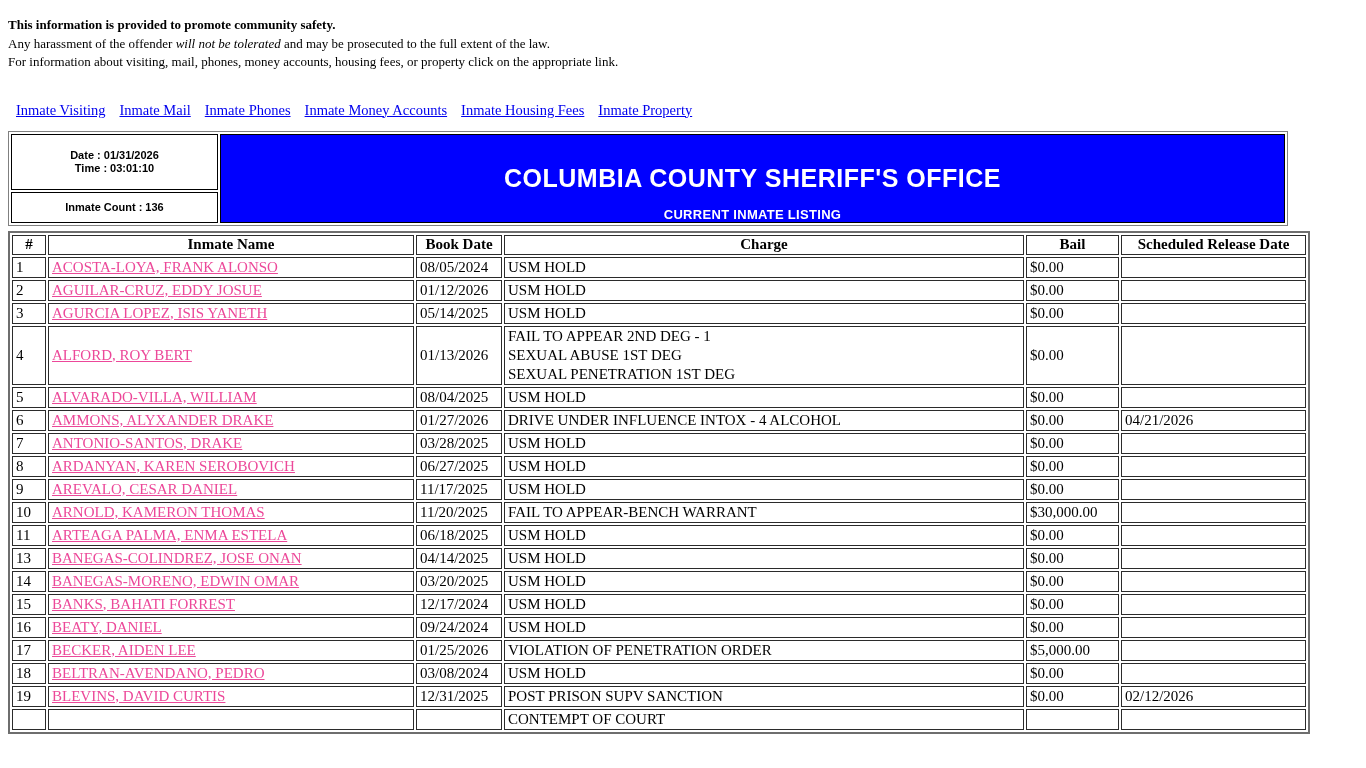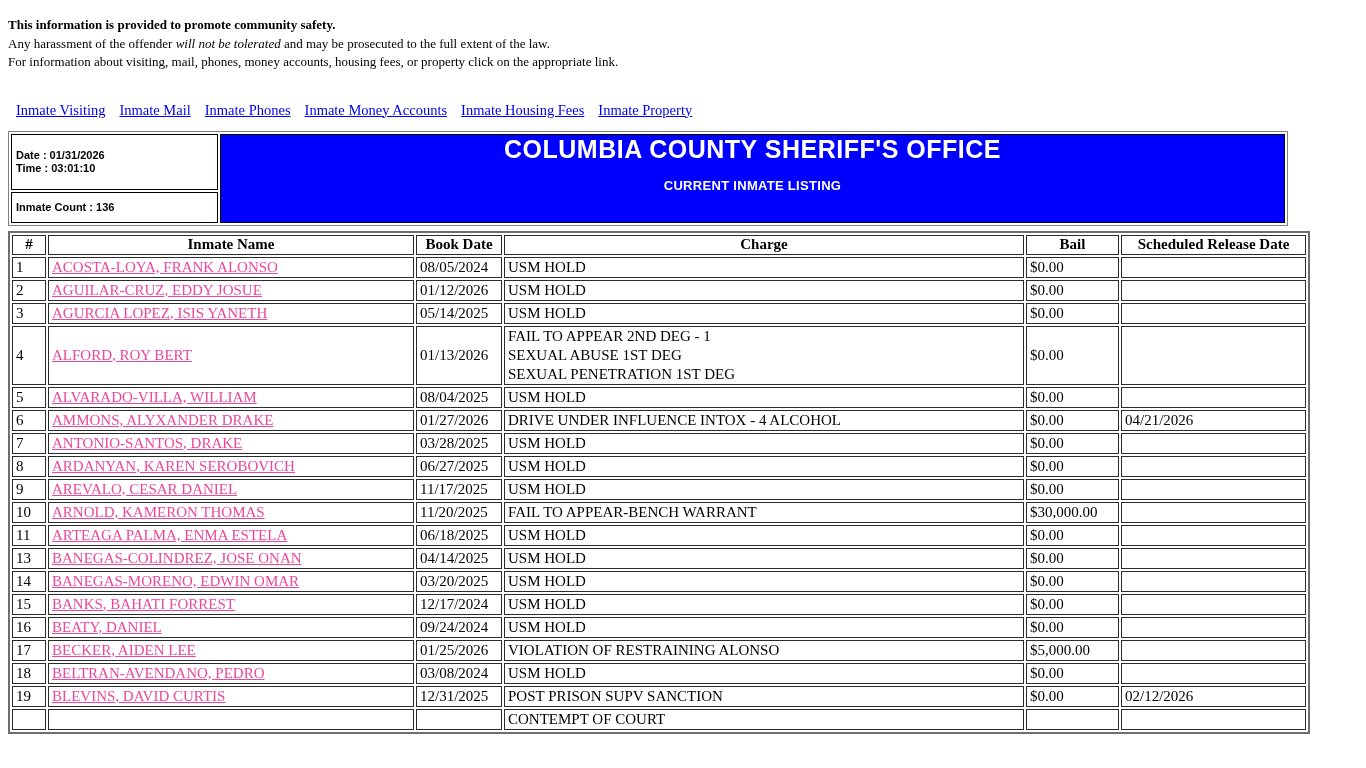--- a/index.html
+++ b/index.html
@@ -31,31 +31,31 @@
     gap: 2px;
     height: 95px;
   }
   .banner-left { width: 207px; display: flex; flex-direction: column; gap: 2px; }
   .info-box {
     border: 1px solid #000;
     background: #fff;
     font-family: "Liberation Sans", sans-serif;
     font-size: 11px; font-weight: bold;
     padding: 8px 4px;
-    display: flex; flex-direction: column; justify-content: center;
+    display: flex; flex-direction: column; justify-content: center; align-items: center;
   }
   .date-box { height: 56px; line-height: 13px; }
   .count-box { flex: 1; }
   .banner-blue {
     flex: 1;
     border: 1px solid #000;
     color: #fff;
     text-align: center;
     font-family: "Liberation Sans", sans-serif;
-    display: flex; flex-direction: column; justify-content: flex-start;
+    display: flex; flex-direction: column; justify-content: flex-end;
     gap: 14px;
   }
   .banner-title { font-size: 25px; font-weight: bold; letter-spacing: 0.5px; }
   .banner-subtitle { font-size: 13px; font-weight: bold; letter-spacing: 0.3px; }
 
   
   table.listing {
     margin-top: 5px;
     width: 1280px;
     border: 2px solid #6e6e6e;
@@ -282,21 +282,21 @@
             <div>USM HOLD</div>
           </td>
           <td>$0.00</td>
           <td></td>
         </tr>
         <tr>
           <td>17</td>
           <td><a href="#" class="inmate-link">BECKER, AIDEN LEE</a></td>
           <td>01/25/2026</td>
           <td class="charge-cell">
-            <div>VIOLATION OF RESTRAINING ALONSO</div>
+            <div>VIOLATION OF PENETRATION ORDER</div>
           </td>
           <td>$5,000.00</td>
           <td></td>
         </tr>
         <tr>
           <td>18</td>
           <td><a href="#" class="inmate-link">BELTRAN-AVENDANO, PEDRO</a></td>
           <td>03/08/2024</td>
           <td class="charge-cell">
             <div>USM HOLD</div>

